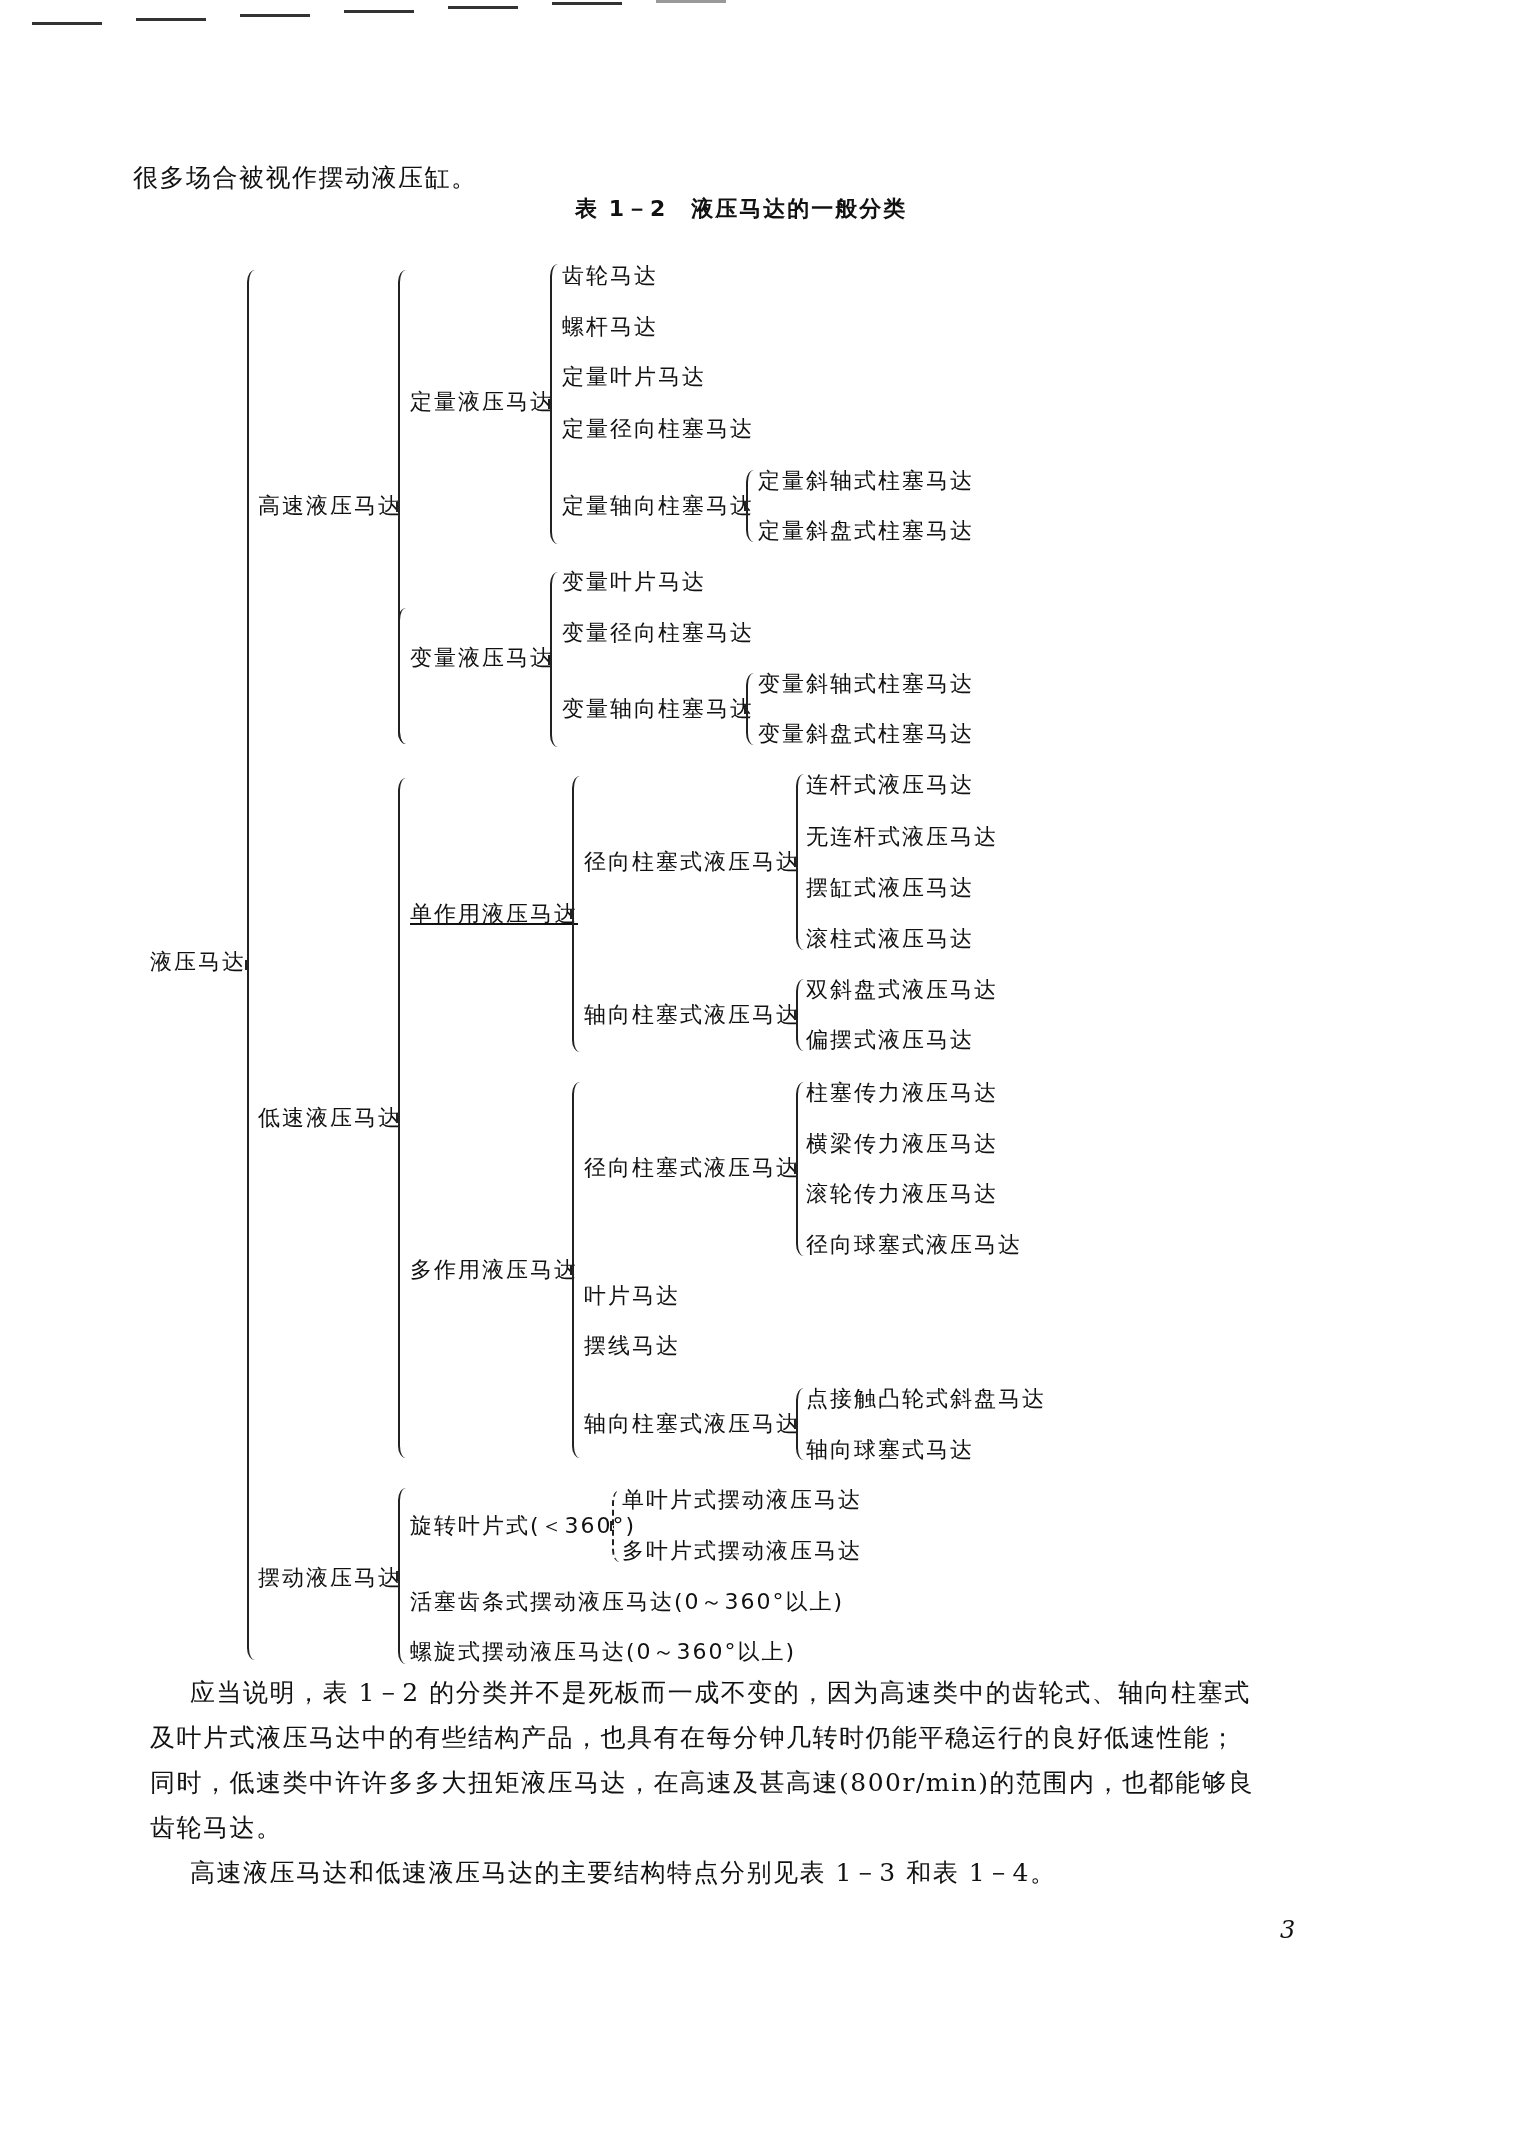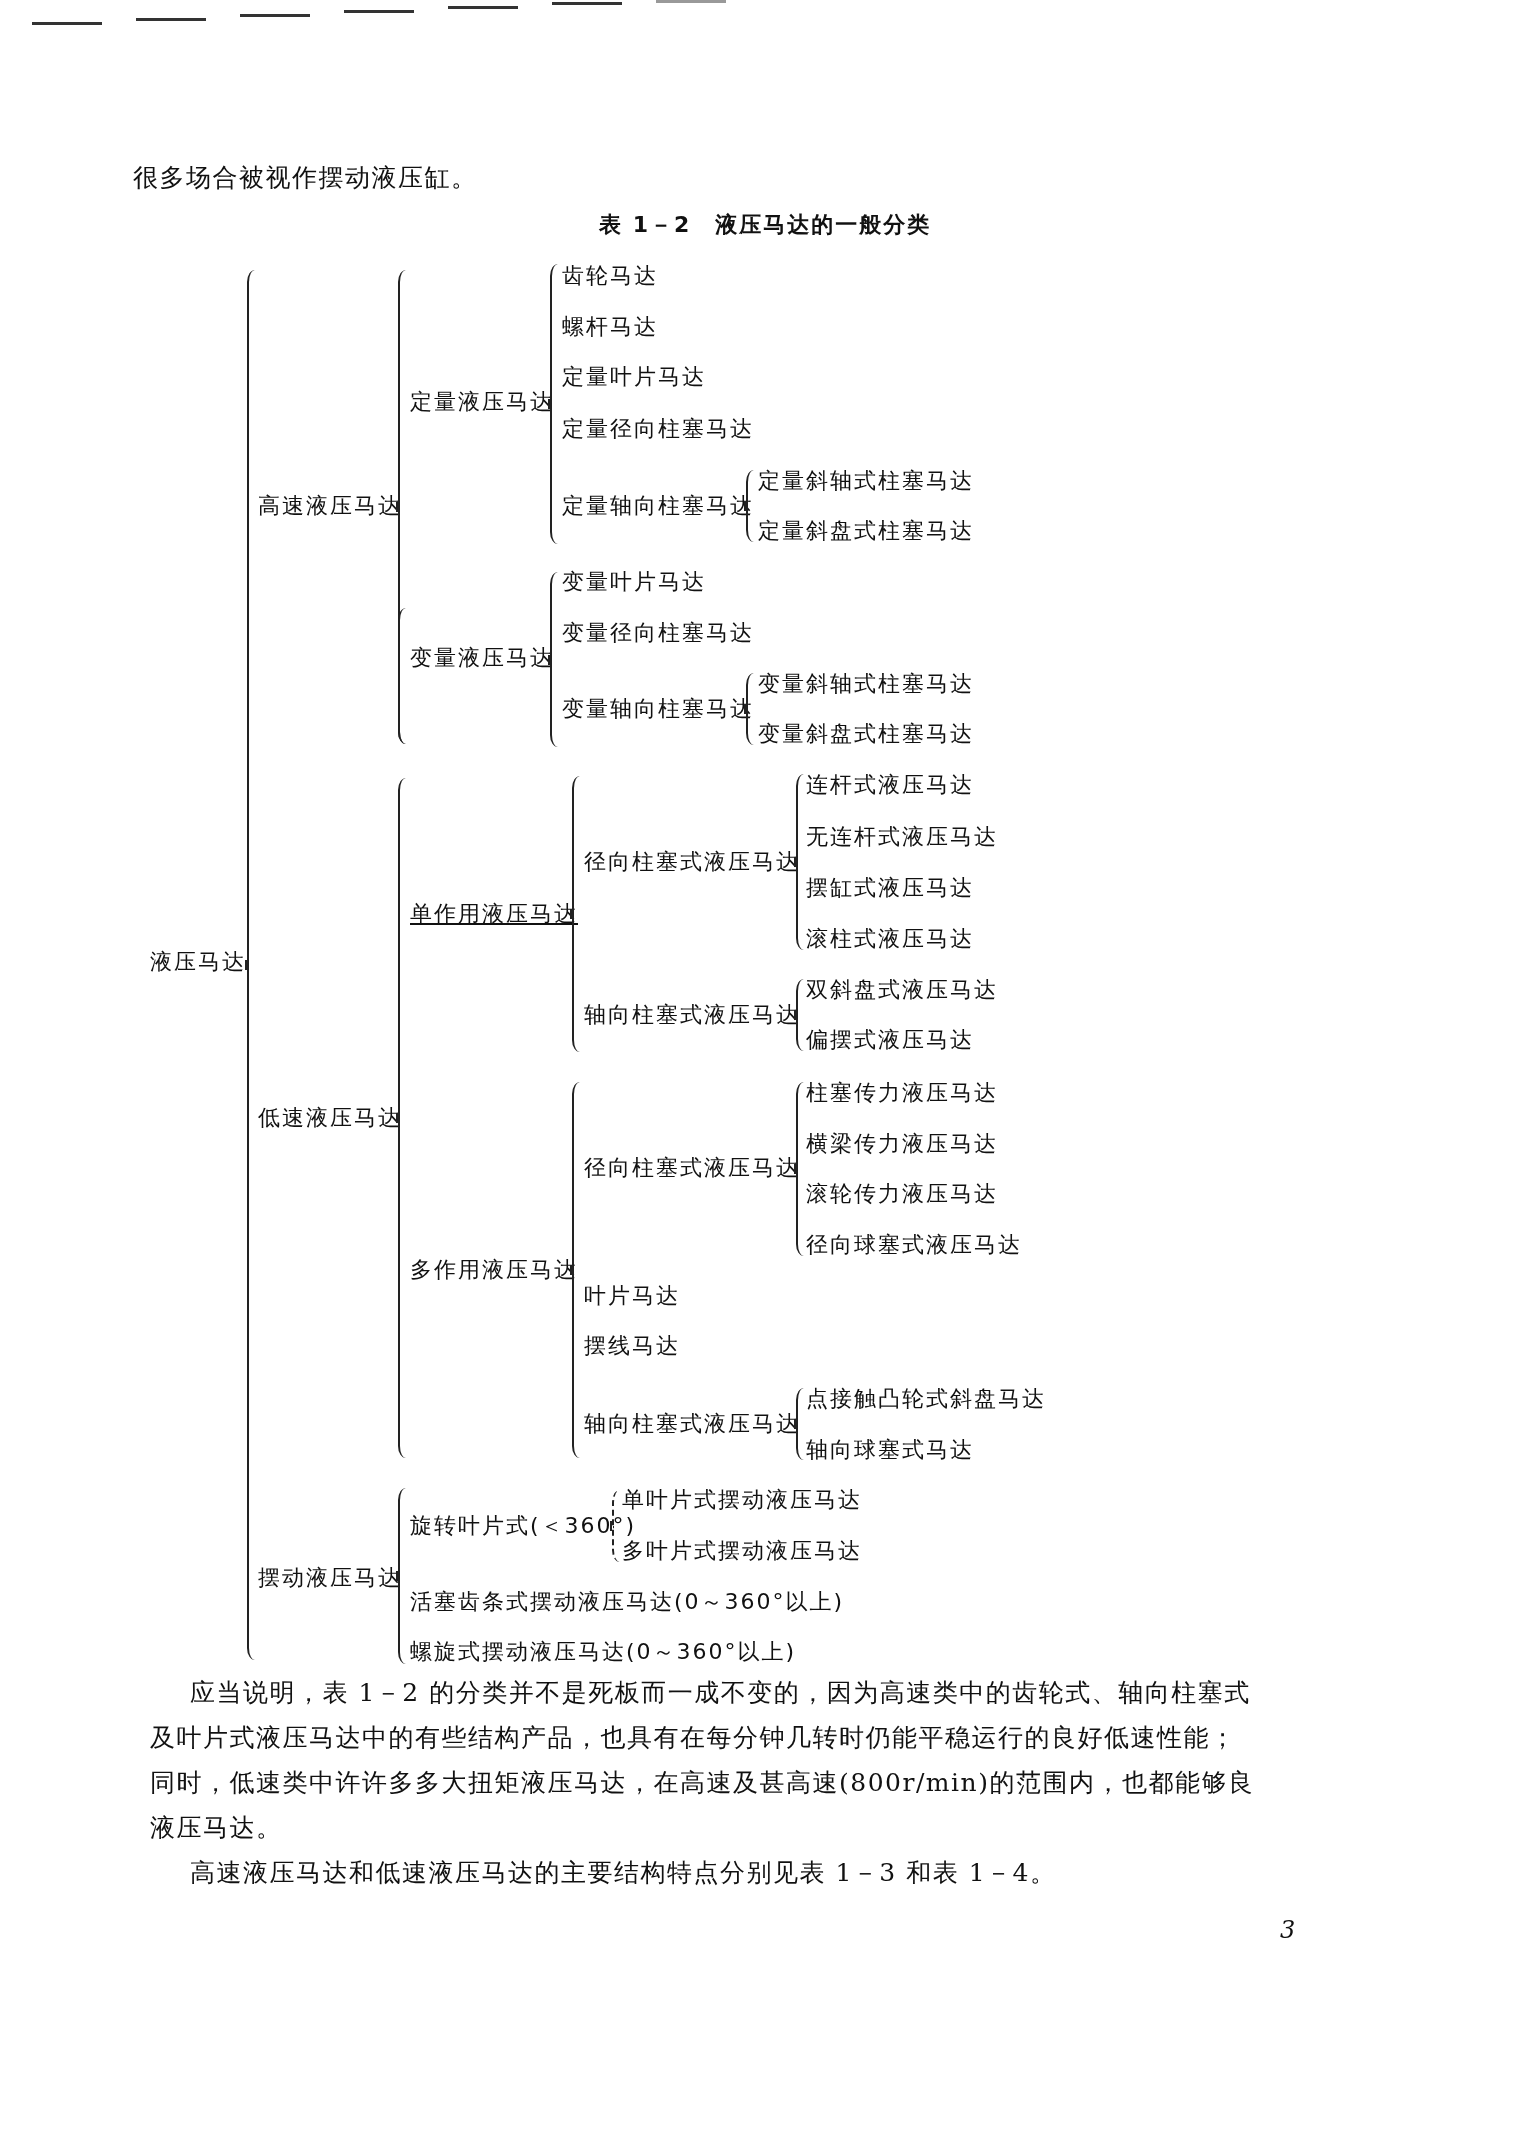--- a/index.html
+++ b/index.html
@@ -23,21 +23,21 @@
 
 <div class="dash" style="left:32px;top:22px;"></div>
 <div class="dash" style="left:136px;top:18px;"></div>
 <div class="dash" style="left:240px;top:14px;"></div>
 <div class="dash" style="left:344px;top:10px;"></div>
 <div class="dash" style="left:448px;top:6px;"></div>
 <div class="dash" style="left:552px;top:2px;"></div>
 <div class="dash" style="left:656px;top:0px;background:#999;"></div>
 
 <div class="t para" style="left:133px;top:165px;">很多场合被视作摆动液压缸。</div>
-<div class="t title" style="left:575px;top:214px;margin-left:24px;">表 1－2　液压马达的一般分类</div>
+<div class="t title" style="left:575px;top:198px;">表 1－2　液压马达的一般分类</div>
 
 <div class="t node" style="left:150px;top:962px;">液压马达</div>
 <div class="brace" style="left:247px;top:270px;height:1390px;">
     <div class="top"></div>
     <div class="bot"></div>
     <div class="nub"></div>
   </div>
 
 <div class="t node" style="left:258px;top:506px;">高速液压马达</div>
 <div class="brace" style="left:398px;top:270px;height:474px;">
@@ -158,16 +158,16 @@
     <div class="nub"></div>
   </div>
 <div class="t node" style="left:622px;top:1500px;">单叶片式摆动液压马达</div>
 <div class="t node" style="left:622px;top:1551px;">多叶片式摆动液压马达</div>
 <div class="t node" style="left:410px;top:1602px;">活塞齿条式摆动液压马达(0～360°以上)</div>
 <div class="t node" style="left:410px;top:1652px;">螺旋式摆动液压马达(0～360°以上)</div>
 
 <div class="t para" style="left:190px;top:1680px;">应当说明，表 1－2 的分类并不是死板而一成不变的，因为高速类中的齿轮式、轴向柱塞式</div>
 <div class="t para" style="left:150px;top:1725px;">及叶片式液压马达中的有些结构产品，也具有在每分钟几转时仍能平稳运行的良好低速性能；</div>
 <div class="t para" style="left:150px;top:1770px;">同时，低速类中许许多多大扭矩液压马达，在高速及甚高速(800r/min)的范围内，也都能够良</div>
-<div class="t para" style="left:150px;top:1815px;">液压马达。</div>
+<div class="t para" style="left:150px;top:1815px;">齿轮马达。</div>
 <div class="t para" style="left:190px;top:1860px;">高速液压马达和低速液压马达的主要结构特点分别见表 1－3 和表 1－4。</div>
 
 <div class="t pagenum" style="left:1280px;top:1918px;">3</div>
 
 </body></html>

